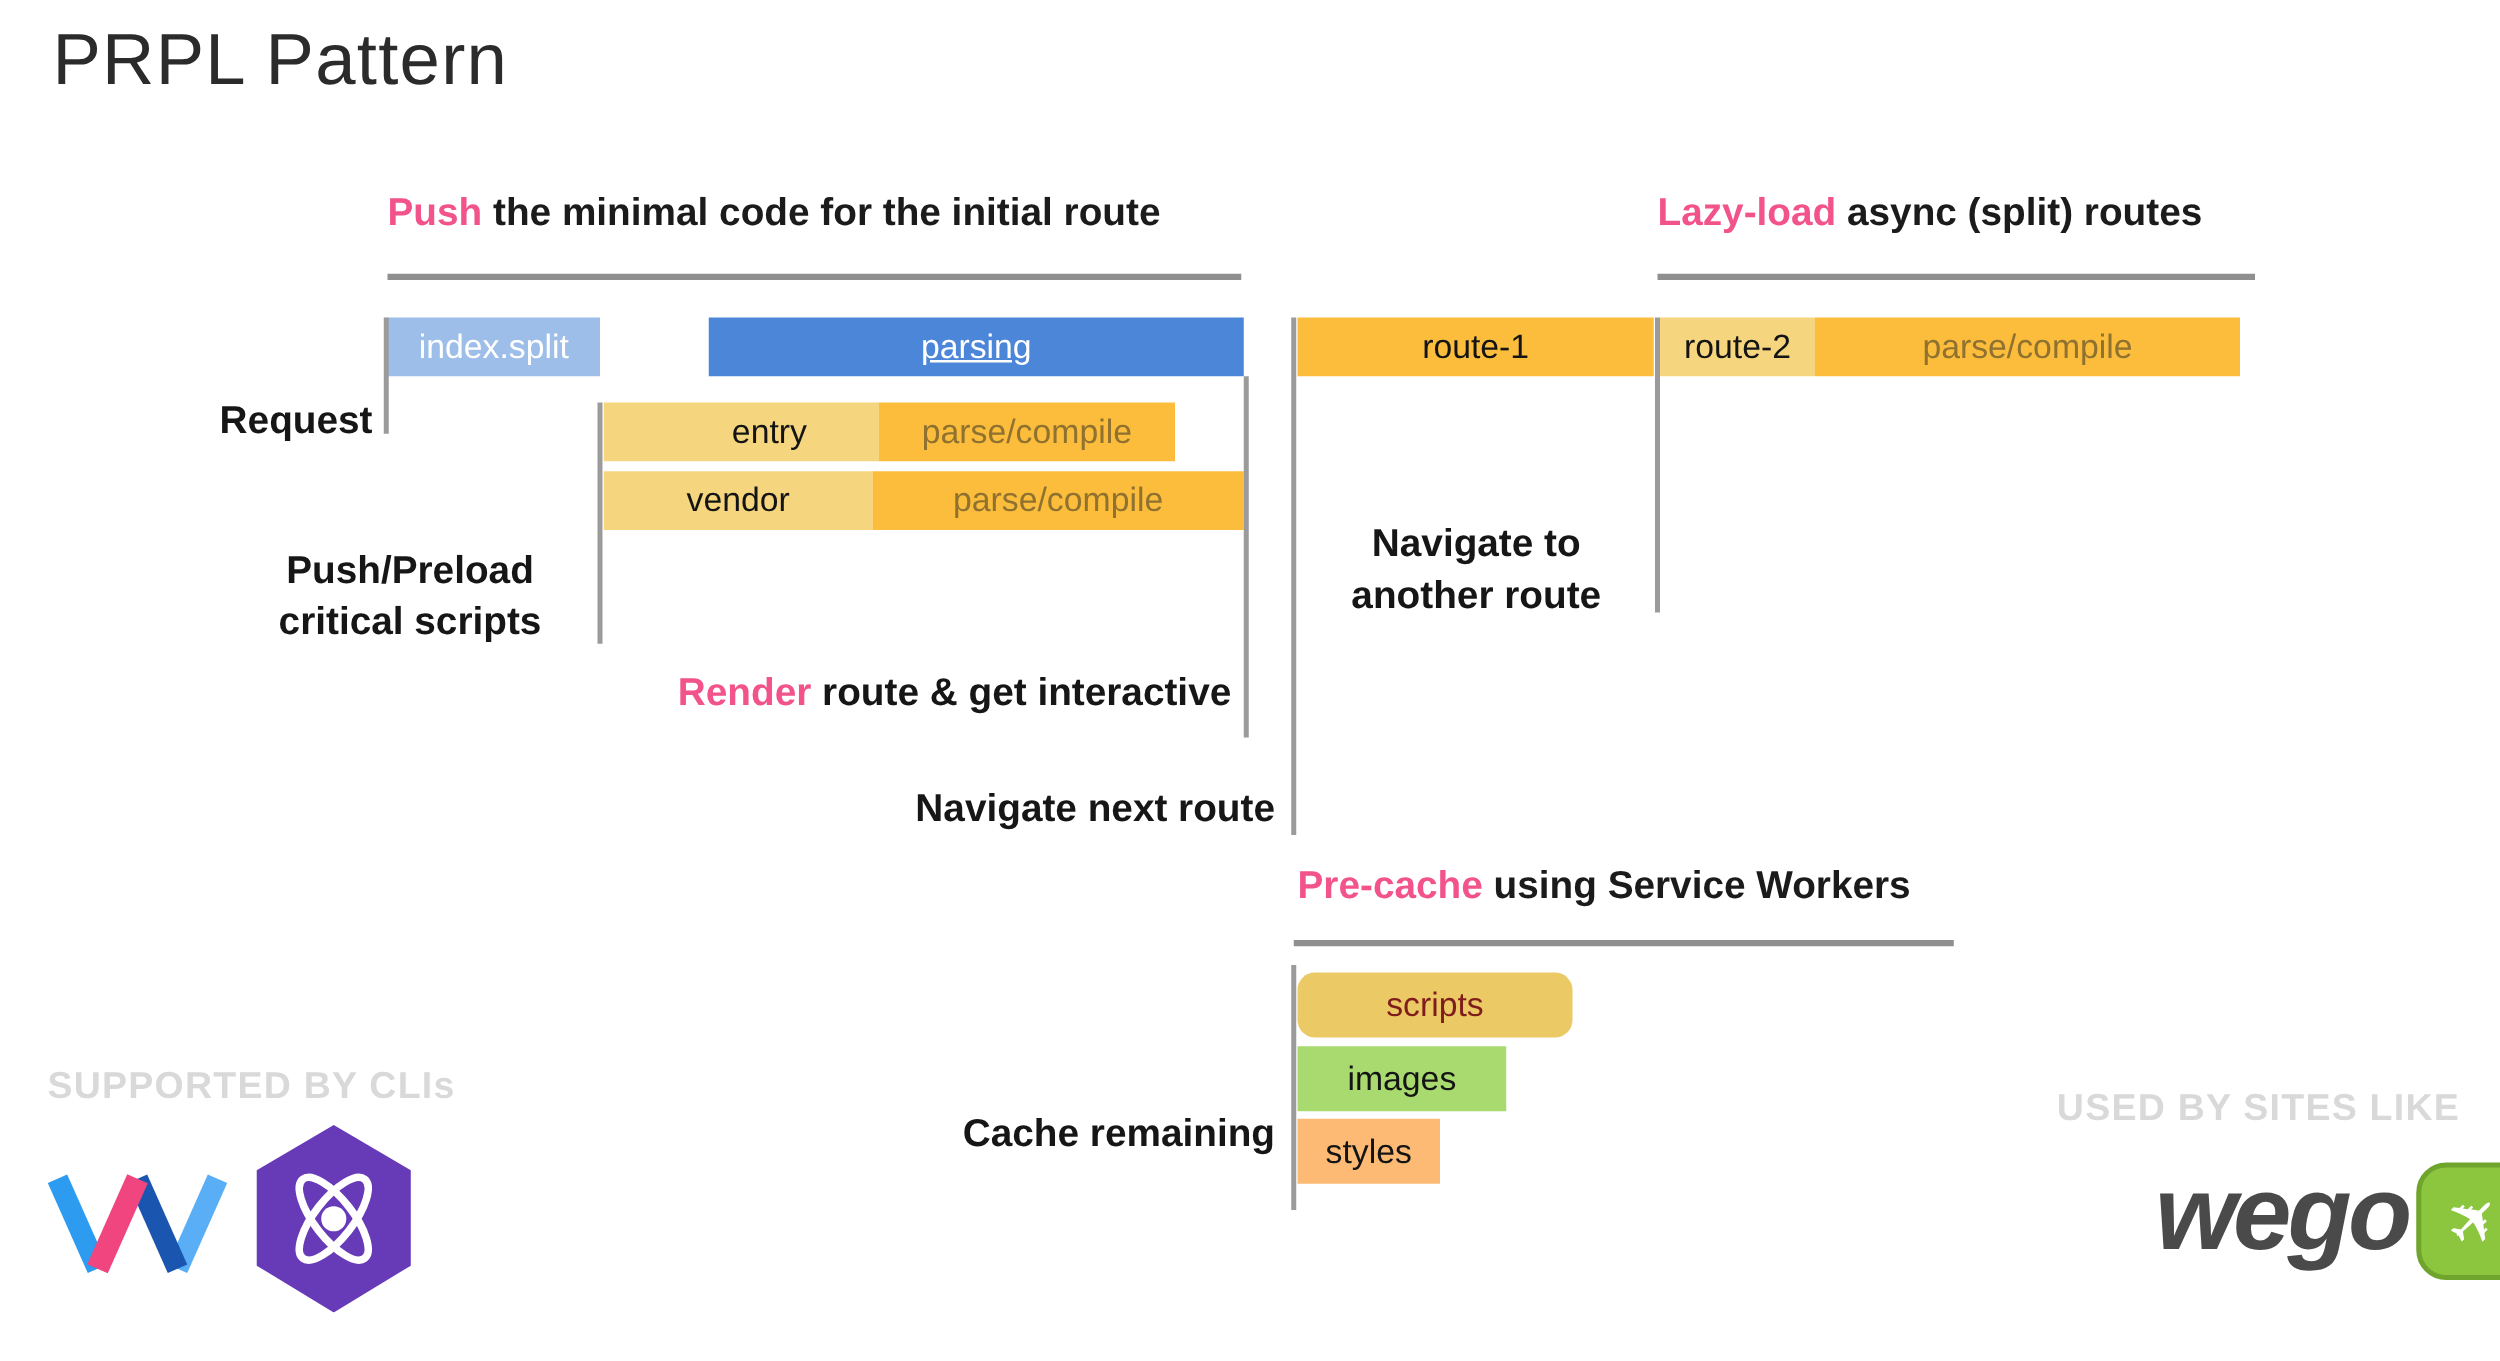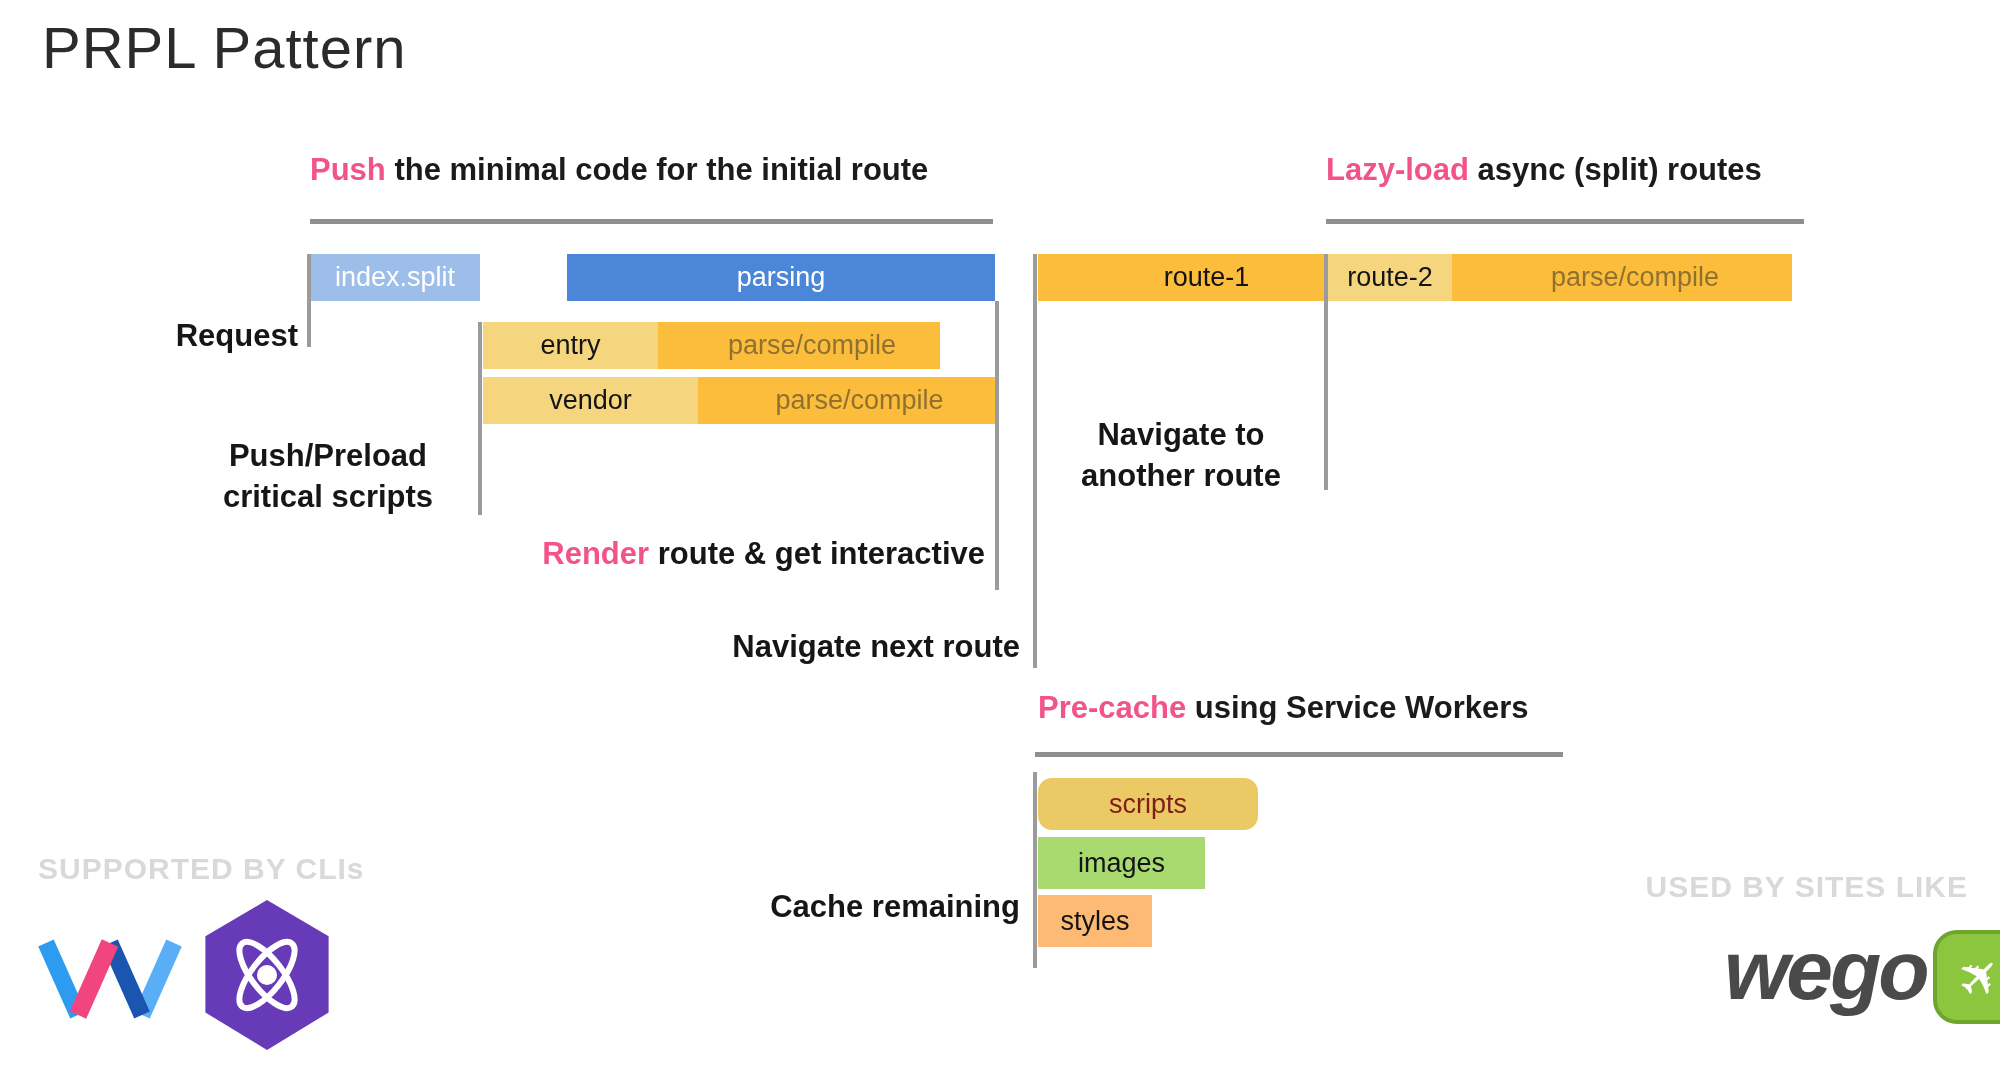--- a/index.html
+++ b/index.html
@@ -16,21 +16,21 @@
   .hrule{position:absolute;height:5px;background:#8f8f8f;}
   .vline{position:absolute;width:4px;background:#9b9b9b;}
   .bar{
     position:absolute;height:47px;display:flex;align-items:center;justify-content:center;
     font-size:27px;
   }
   .bar-compound{position:absolute;height:47px;display:flex;}
   .seg{display:flex;align-items:center;justify-content:center;font-size:27px;height:100%;}
   .blue{background:#4C86D8;color:#fff;}
   .lightblue{background:#9DBEE9;color:#fff;}
-  .amber{background:#FBBD3B;color:#141414;padding-left:26px;}
+  .amber{background:#FBBD3B;color:#141414;}
   .tan{background:#F5D57E;color:#141414;}
   .pc{color:#8F7130;}
   .gold{background:#EBC964;color:#7f1d1d;border-radius:14px;}
   .green{background:#A8DA6F;color:#141414;}
   .cyan{background:#fdba74;color:#141414;}
   .biglabel{position:absolute;font-size:31px;font-weight:700;line-height:41px;color:#161616;white-space:nowrap;}
   .right{text-align:right;}
   .center{text-align:center;}
   .watermark{position:absolute;font-size:30px;font-weight:700;color:#D9D9D9;letter-spacing:1px;white-space:nowrap;}
   .logo{position:absolute;}
@@ -53,29 +53,29 @@
     <span class="pink">Push</span><span> the minimal code for the initial route</span>
   </div>
   <div class="hrule" style="left:310px;top:219px;width:683px;"></div>
 
   <div class="sec-header" style="left:1326px;top:152px;width:478px;">
     <span class="pink">Lazy-load</span><span> async (split) routes</span>
   </div>
   <div class="hrule" style="left:1326px;top:219px;width:478px;"></div>
 
   <div class="bar lightblue" style="left:310px;top:254px;width:170px;">index.split</div>
-  <div class="bar blue" style="left:567px;top:254px;width:428px;">parsing</div>
+  <div class="bar blue" style="left:567px;top:254px;width:428px;text-decoration:underline;">parsing</div>
   <div class="bar amber" style="left:1038px;top:254px;width:285px;">route-1</div>
   <div class="bar-compound" style="left:1328px;top:254px;width:464px;">
     <div class="seg tan" style="width:124px;">route-2</div>
     <div class="seg amber pc" style="flex:1;">parse/compile</div>
   </div>
 
   <div class="bar-compound" style="left:483px;top:322px;width:457px;">
-    <div class="seg tan" style="width:175px;">entry</div>
+    <div class="seg tan" style="width:175px;padding-left:45px;">entry</div>
     <div class="seg amber pc" style="flex:1;">parse/compile</div>
   </div>
   <div class="bar-compound" style="left:483px;top:377px;width:512px;">
     <div class="seg tan" style="width:215px;">vendor</div>
     <div class="seg amber pc" style="flex:1;">parse/compile</div>
   </div>
 
   <div class="vline" style="left:307px;top:254px;height:93px;"></div>
   <div class="vline" style="left:478px;top:322px;height:193px;"></div>
   <div class="vline" style="left:995px;top:301px;height:289px;"></div>

